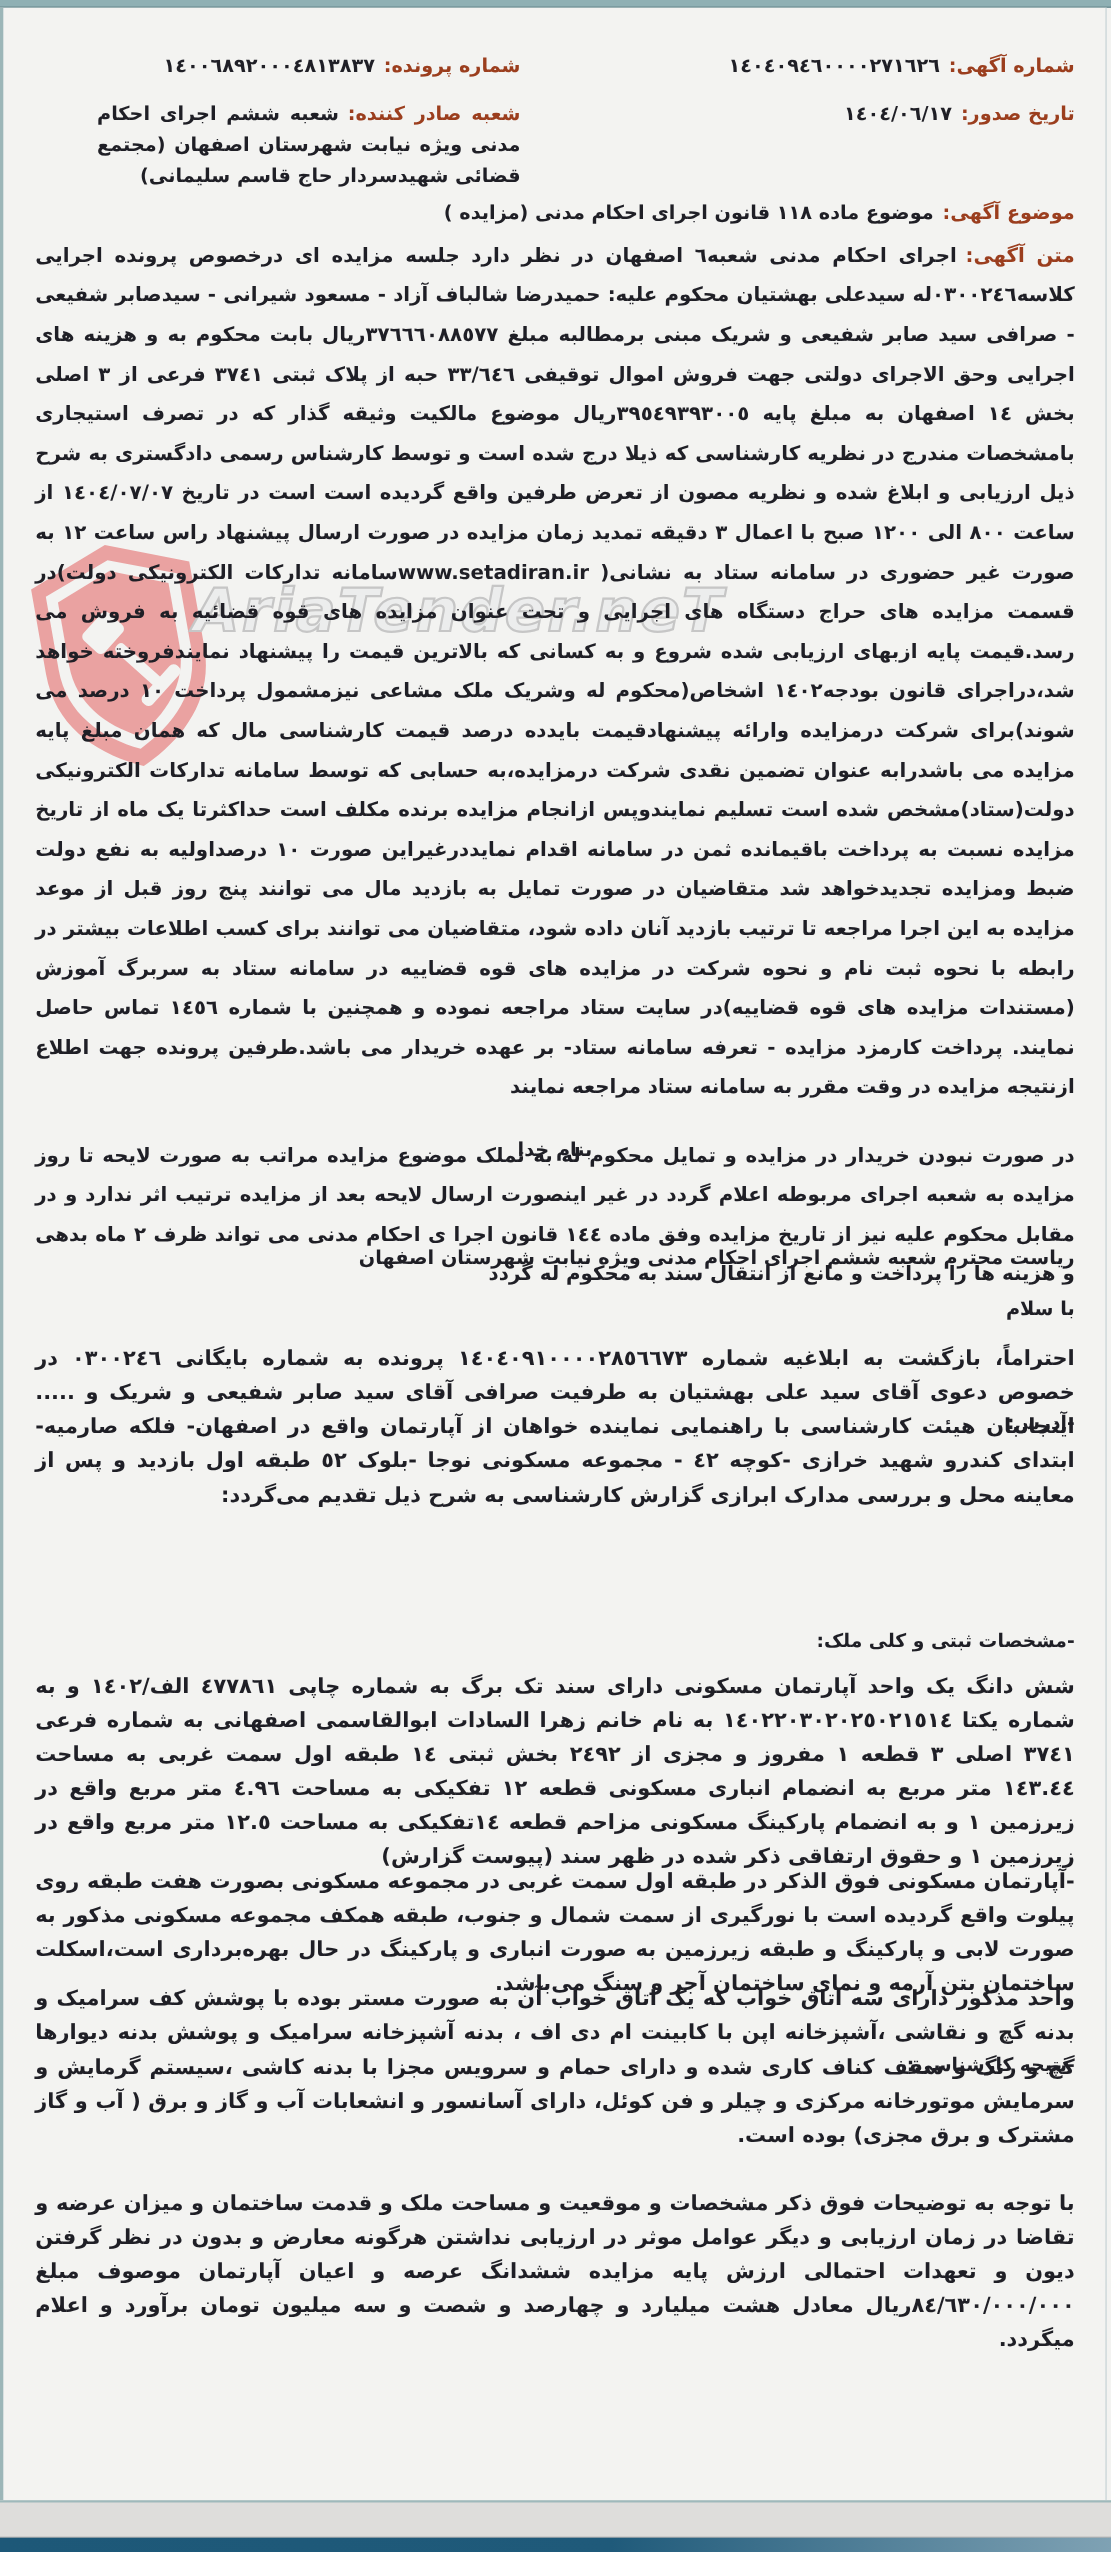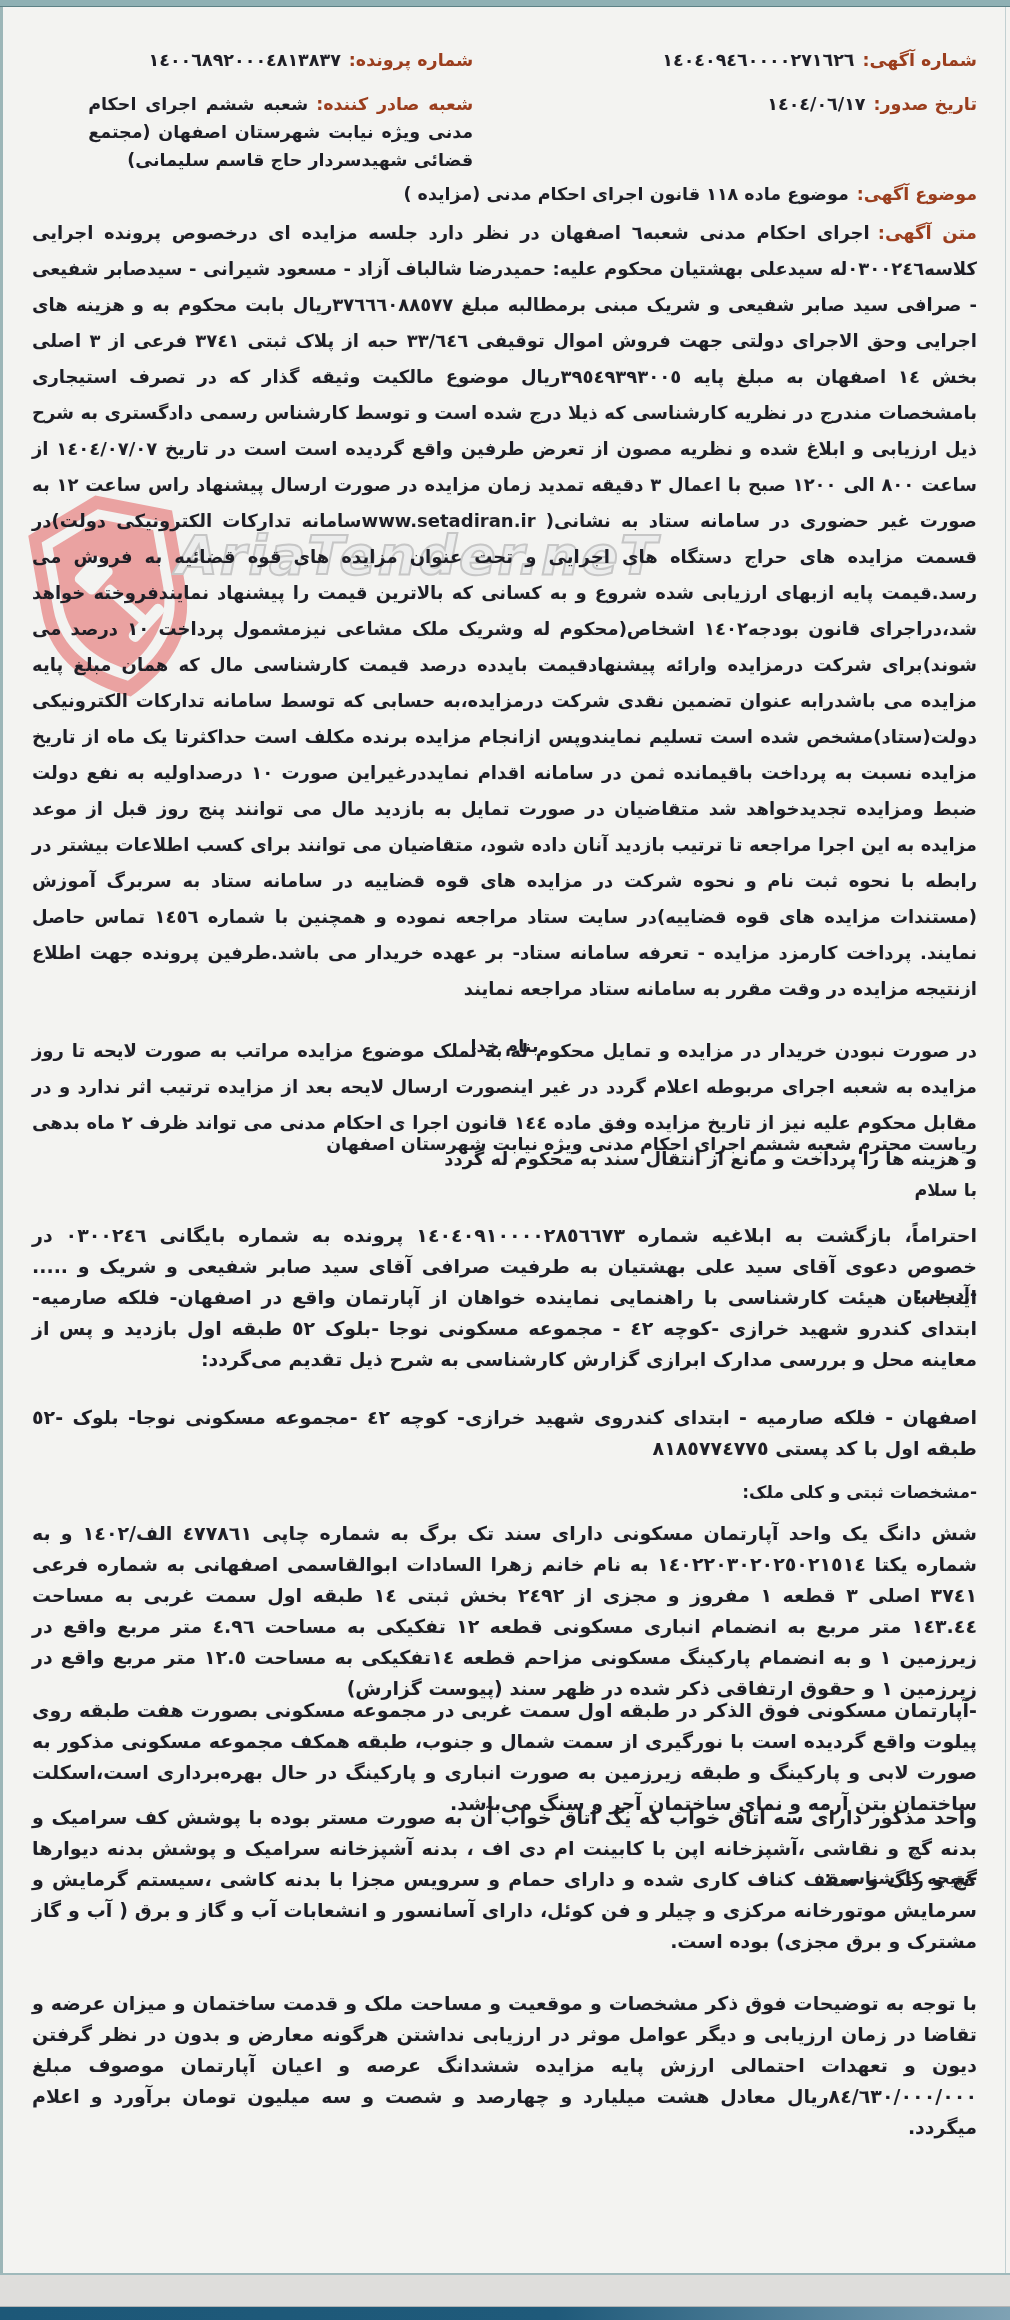--- a/index.html
+++ b/index.html
@@ -107,21 +107,20 @@
     <p class="para-main">در صورت نبودن خریدار در مزایده و تمایل محکوم له به تملک موضوع مزایده مراتب به صورت لایحه تا روز مزایده به شعبه اجرای مربوطه اعلام گردد در غیر اینصورت ارسال لایحه بعد از مزایده ترتیب اثر ندارد و در مقابل محکوم علیه نیز از تاریخ مزایده وفق ماده ١٤٤ قانون اجرا ی احکام مدنی می تواند ظرف ٢ ماه بدهی و هزینه ها را پرداخت و مانع از انتقال سند به محکوم له گردد</p>
   </div>
 
   <div class="abs rline" style="top:1032px;text-align:center;">بنام خدا</div>
   <div class="abs rline" style="top:1176px;">با سلام</div>
   <div class="abs rline" style="top:1130px;">ریاست محترم شعبه ششم اجرای احکام مدنی ویژه نیابت شهرستان اصفهان</div>
 
   <p class="abs para" style="top:1220px;">احتراماً، بازگشت به ابلاغیه شماره ١٤٠٤٠٩١٠٠٠٠٢٨٥٦٦٧٣ پرونده به شماره بایگانی ٠٣٠٠٢٤٦ در خصوص دعوی آقای سید علی بهشتیان به طرفیت صرافی آقای سید صابر شفیعی و شریک و ..... اینجانبان هیئت کارشناسی با راهنمایی نماینده خواهان از آپارتمان واقع در اصفهان- فلکه صارمیه- ابتدای کندرو شهید خرازی -کوچه ٤٢ - مجموعه مسکونی نوجا -بلوک ٥٢ طبقه اول بازدید و پس از معاینه محل و بررسی مدارک ابرازی گزارش کارشناسی به شرح ذیل تقدیم می‌گردد:</p>
 
   <div class="abs heading" style="top:1280px;">-آدرس:</div>
-  <p class="abs para" style="top:1402px;">اصفهان - فلکه صارمیه - ابتدای کندروی شهید خرازی- کوچه ٤٢ -مجموعه مسکونی نوجا- بلوک -٥٢ طبقه اول با کد پستی ٨١٨٥٧٧٤٧٧٥</p>
 
   <div class="abs heading" style="top:1478px;">-مشخصات ثبتی و کلی ملک:</div>
   <p class="abs para" style="top:1518px;">شش دانگ یک واحد آپارتمان مسکونی دارای سند تک برگ به شماره چاپی ٤٧٧٨٦١ الف/١٤٠٢ و به شماره یکتا ١٤٠٢٢٠٣٠٢٠٢٥٠٢١٥١٤ به نام خانم زهرا السادات ابوالقاسمی اصفهانی به شماره فرعی ٣٧٤١ اصلی ٣ قطعه ١ مفروز و مجزی از ٢٤٩٢ بخش ثبتی ١٤ طبقه اول سمت غربی به مساحت ١٤٣.٤٤ متر مربع به انضمام انباری مسکونی قطعه ١٢ تفکیکی به مساحت ٤.٩٦ متر مربع واقع در زیرزمین ١ و به انضمام پارکینگ مسکونی مزاحم قطعه ١٤تفکیکی به مساحت ١٢.٥ متر مربع واقع در زیرزمین ١ و حقوق ارتفاقی ذکر شده در ظهر سند (پیوست گزارش)</p>
 
   <p class="abs para" style="top:1695px;">-آپارتمان مسکونی فوق الذکر در طبقه اول سمت غربی در مجموعه مسکونی بصورت هفت طبقه روی پیلوت واقع گردیده است با نورگیری از سمت شمال و جنوب، طبقه همکف مجموعه مسکونی مذکور به صورت لابی و پارکینگ و طبقه زیرزمین به صورت انباری و پارکینگ در حال بهره‌برداری است،اسکلت ساختمان بتن آرمه و نمای ساختمان آجر و سنگ می‌باشد.</p>
 
   <p class="abs para" style="top:1802px;">واحد مذکور دارای سه اتاق خواب که یک اتاق خواب آن به صورت مستر بوده با پوشش کف سرامیک و بدنه گچ و نقاشی ،آشپزخانه اپن با کابینت ام دی اف ، بدنه آشپزخانه سرامیک و پوشش بدنه دیوارها گچ و رنگ و سقف کناف کاری شده و دارای حمام و سرویس مجزا با بدنه کاشی ،سیستم گرمایش و سرمایش موتورخانه مرکزی و چیلر و فن کوئل، دارای آسانسور و انشعابات آب و گاز و برق ( آب و گاز مشترک و برق مجزی) بوده است.</p>
 
   <div class="abs heading" style="top:1864px;">-نتیجه کارشناسی:</div>
   <p class="abs para" style="top:1988px;">با توجه به توضیحات فوق ذکر مشخصات و موقعیت و مساحت ملک و قدمت ساختمان و میزان عرضه و تقاضا در زمان ارزیابی و دیگر عوامل موثر در ارزیابی نداشتن هرگونه معارض و بدون در نظر گرفتن دیون و تعهدات احتمالی ارزش پایه مزایده ششدانگ عرصه و اعیان آپارتمان موصوف مبلغ ٨٤/٦٣٠/٠٠٠/٠٠٠ریال معادل هشت میلیارد و چهارصد و شصت و سه میلیون تومان برآورد و اعلام میگردد.</p>

